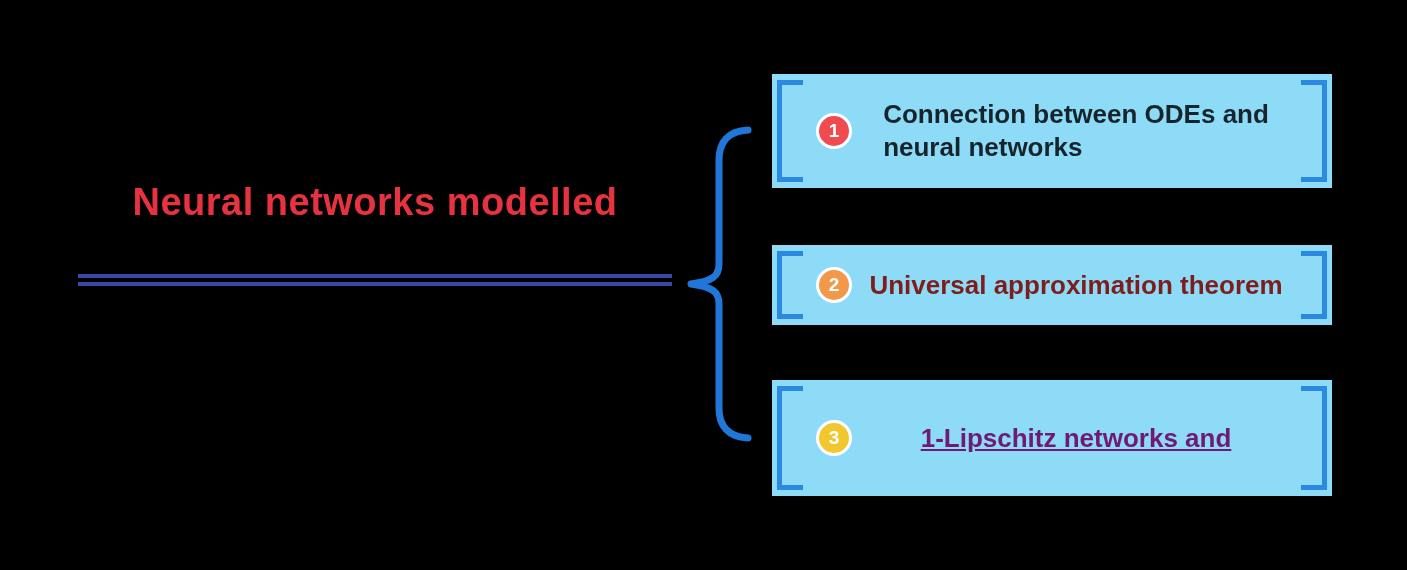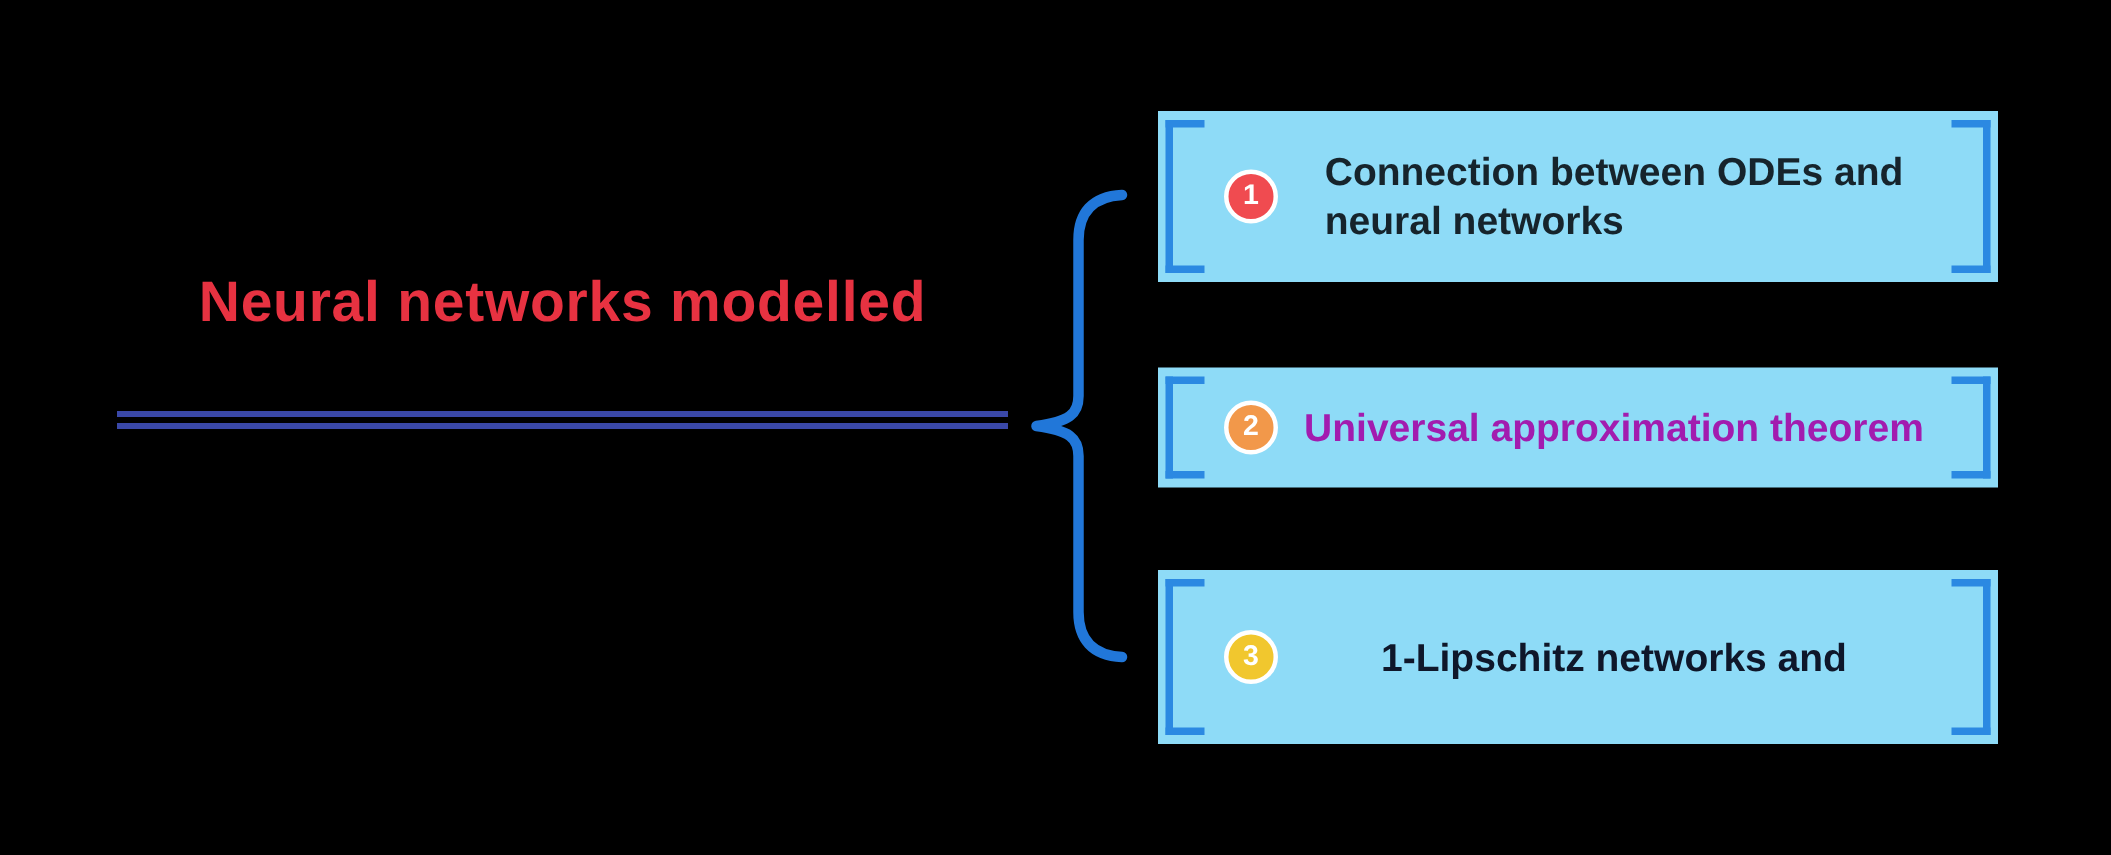--- a/index.html
+++ b/index.html
@@ -124,28 +124,28 @@
     <div class="btext" style="color: rgb(22, 36, 44);">
       <span>Connection between ODEs and</span>
       <span>neural networks</span>
     </div>
   </div>
 
   <div class="box b2" style="background-color: rgb(142, 219, 247);">
     <div class="bracket bl" style="border-color: rgb(43, 137, 226);"></div>
     <div class="bracket br" style="border-color: rgb(43, 137, 226);"></div>
     <div class="badge" style="background-color: rgb(242, 152, 74);">2</div>
-    <div class="btext" style="color: #a21caf;">
+    <div class="btext" style="color: #7f1d1d;">
       <span>Universal approximation theorem</span>
 
     </div>
   </div>
 
   <div class="box b3" style="background-color: rgb(142, 219, 247);">
     <div class="bracket bl" style="border-color: rgb(43, 137, 226);"></div>
     <div class="bracket br" style="border-color: rgb(43, 137, 226);"></div>
     <div class="badge" style="background-color: rgb(241, 199, 46);">3</div>
-    <div class="btext" style="color: #0f172a;">
+    <div class="btext" style="color: #701a75; text-decoration: underline;">
       <span>1-Lipschitz networks and</span>
     </div>
   </div>
 
 </div>
 
 </body></html>

